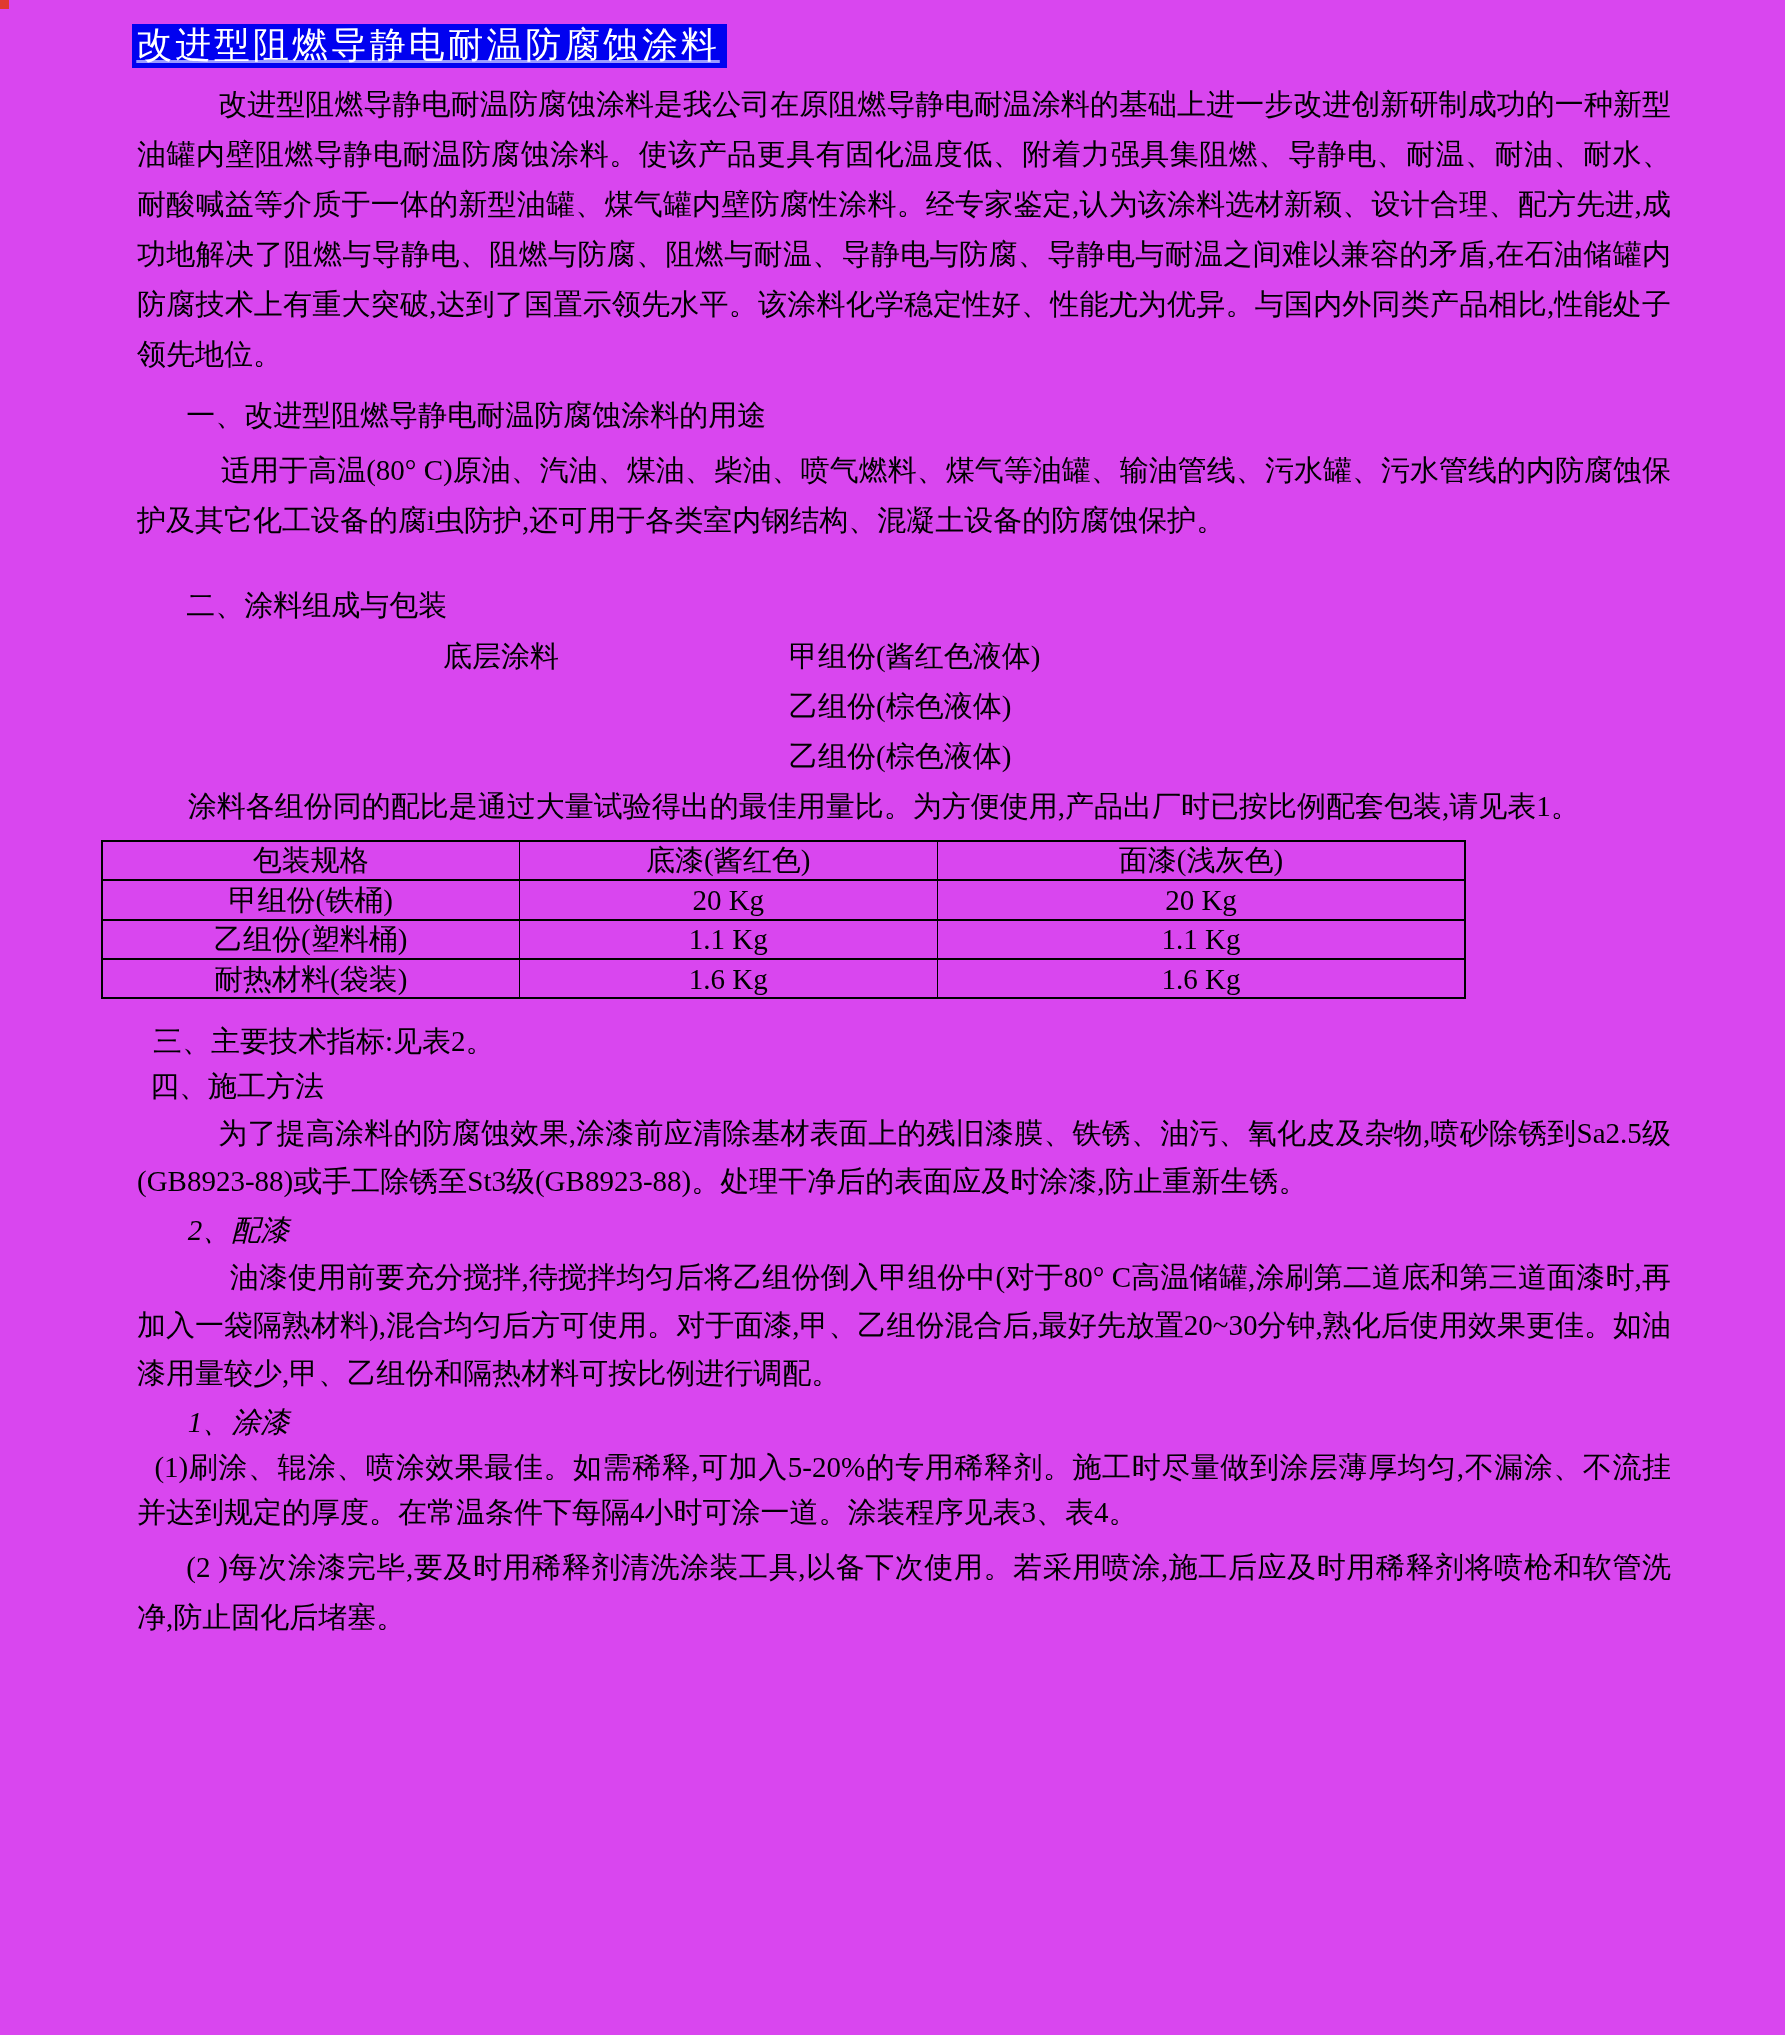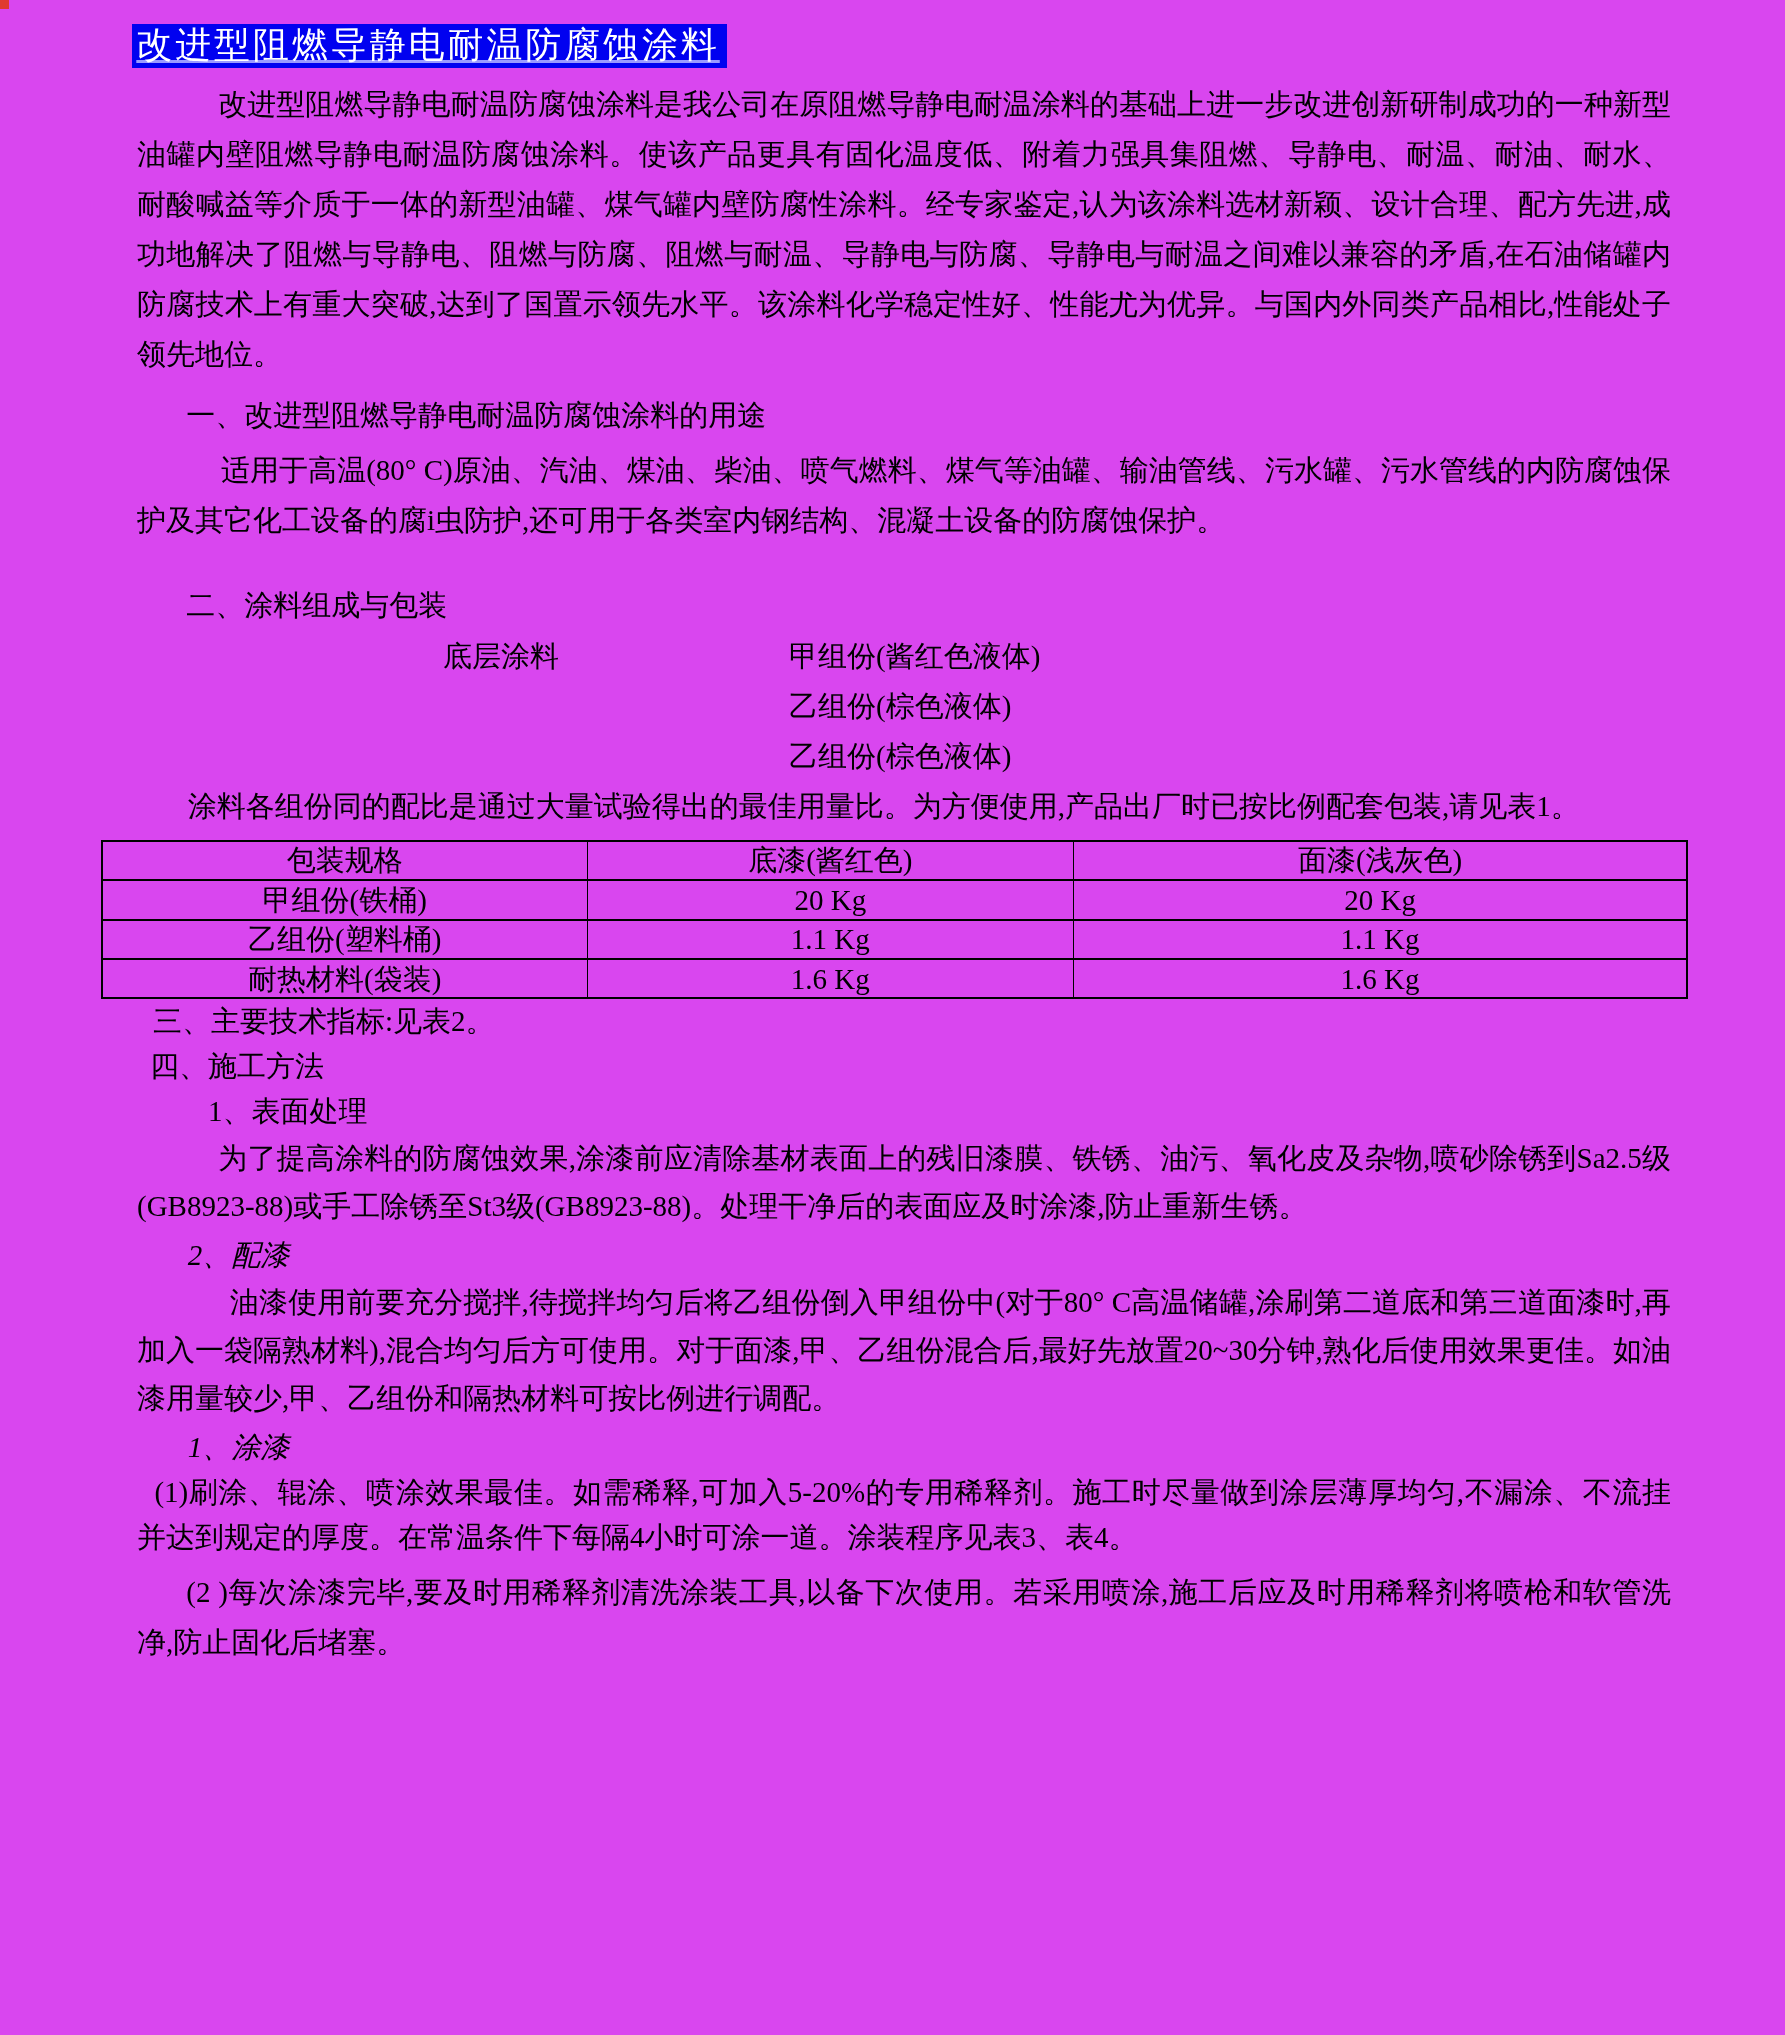--- a/index.html
+++ b/index.html
@@ -35,22 +35,23 @@
   .s1-para{text-indent:2.9em;margin-bottom:35px;}
   .h2-ind{text-indent:1.7em;margin-bottom:1.4px;}
   .s2-para1{text-indent:2.4em;}
   .comp-line{font-size:29px;line-height:50px;white-space:nowrap;}
   .comp-label{display:inline-block;margin-left:306px;width:346px;}
   .s2-para2{text-indent:1.75em;margin-bottom:8.6px;}
   .tcap{text-align:center;font-size:29px;line-height:37px;margin-bottom:5.8px;text-indent:0;}
   table.pack{
     border-collapse:collapse;
     margin-left:-36px;
-    width:1587px;
+    width:1365px;
     table-layout:fixed;
+    margin-bottom:20px;
   }
   table.pack th,table.pack td{
     border-left:1.4px solid #000;border-right:1.4px solid #000;
     border-top:2.2px solid #000;border-bottom:2.2px solid #000;
     font-weight:normal;
     font-size:29px;line-height:36px;
     text-align:center;vertical-align:middle;
     padding:0.7px 2.9px;
     overflow:hidden;
   }
@@ -116,21 +117,20 @@
           <td>耐热材料(袋装)</td>
           <td>1.6 Kg</td>
           <td>1.6 Kg</td>
         </tr>
       </tbody>
     </table>
 
     <p class="h-sec h3-ind">三、主要技术指标:见表2。</p>
     <p class="h-sec h4-ind">四、施工方法</p>
 
-    <p class="h-sec sub-h1">1、表面处理</p>
     <p class="para s41-para">为了提高涂料的防腐蚀效果,涂漆前应清除基材表面上的残旧漆膜、铁锈、油污、氧化皮及杂物,喷砂除锈到Sa2.5级(GB8923-88)或手工除锈至St3级(GB8923-88)。处理干净后的表面应及时涂漆,防止重新生锈。</p>
 
     <p class="h-sec sub-h">2、配漆</p>
     <p class="para s42-para">油漆使用前要充分搅拌,待搅拌均匀后将乙组份倒入甲组份中(对于80° C高温储罐,涂刷第二道底和第三道面漆时,再加入一袋隔熟材料),混合均匀后方可使用。对于面漆,甲、乙组份混合后,最好先放置20~30分钟,熟化后使用效果更佳。如油漆用量较少,甲、乙组份和隔热材料可按比例进行调配。</p>
 
     <p class="h-sec sub-h">1、涂漆</p>
     <p class="para s43-para1">(1)刷涂、辊涂、喷涂效果最佳。如需稀释,可加入5-20%的专用稀释剂。施工时尽量做到涂层薄厚均匀,不漏涂、不流挂并达到规定的厚度。在常温条件下每隔4小时可涂一道。涂装程序见表3、表4。</p>
     <p class="para s43-para2">(2 )每次涂漆完毕,要及时用稀释剂清洗涂装工具,以备下次使用。若采用喷涂,施工后应及时用稀释剂将喷枪和软管洗净,防止固化后堵塞。</p>
 
   </div>

